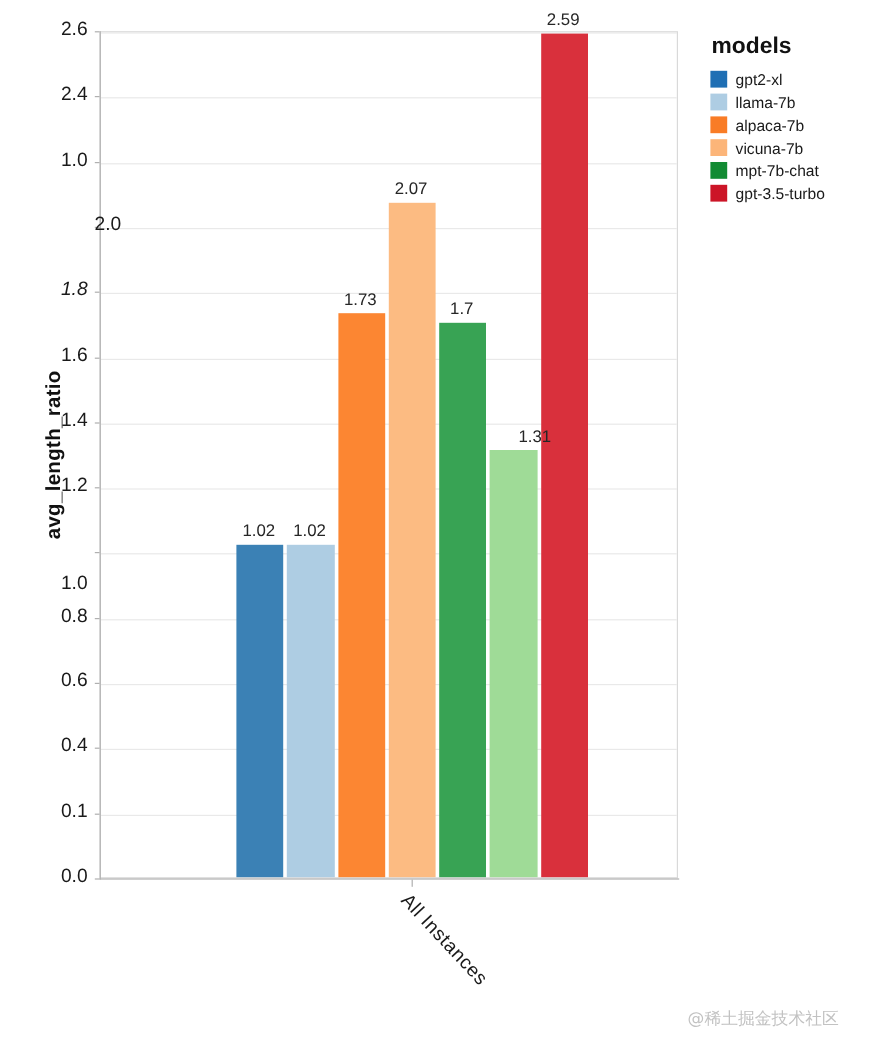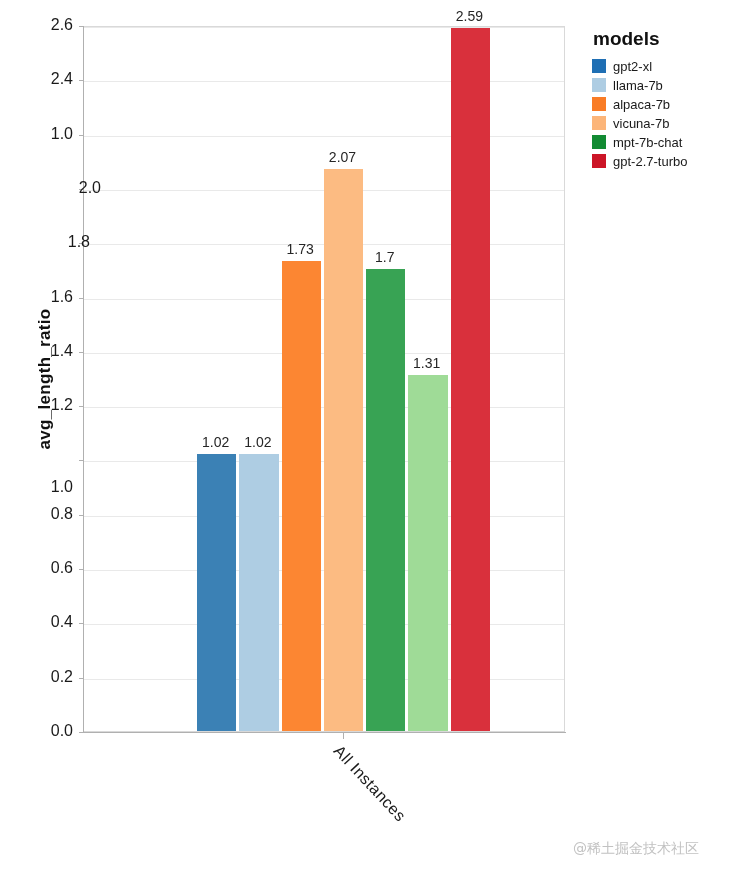--- a/index.html
+++ b/index.html
@@ -222,48 +222,48 @@
   <div id="y-ticks">
       <div class="y-tick-mark" style="top: 26px;"></div>
       <div class="y-tick-label" style="right: 669px; top: 16px;">2.6</div>
       <div class="y-tick-mark" style="top: 80.3077px;"></div>
       <div class="y-tick-label" style="right: 669px; top: 70.3077px; margin-left: 16px;">2.4</div>
       <div class="y-tick-mark" style="top: 134.615px;"></div>
       <div class="y-tick-label" style="right: 669px; top: 124.615px;">1.0</div>
       <div class="y-tick-mark" style="top: 188.923px;"></div>
       <div class="y-tick-label" style="right: 641px; top: 178.923px;">2.0</div>
       <div class="y-tick-mark" style="top: 243.231px;"></div>
-      <div class="y-tick-label" style="right: 652px; top: 233.231px;">1.8</div>
+      <div class="y-tick-label" style="right: 669px; top: 233.231px; font-style: italic;">1.8</div>
       <div class="y-tick-mark" style="top: 297.538px;"></div>
       <div class="y-tick-label" style="right: 669px; top: 287.538px;">1.6</div>
       <div class="y-tick-mark" style="top: 351.846px;"></div>
       <div class="y-tick-label" style="right: 669px; top: 341.846px;">1.4</div>
       <div class="y-tick-mark" style="top: 406.154px;"></div>
       <div class="y-tick-label" style="right: 669px; top: 396.154px;">1.2</div>
       <div class="y-tick-mark" style="top: 460.462px;"></div>
       <div class="y-tick-label" style="right: 669px; top: 450.462px; margin-top: 28px;">1.0</div>
       <div class="y-tick-mark" style="top: 514.769px;"></div>
       <div class="y-tick-label" style="right: 669px; top: 504.769px;">0.8</div>
       <div class="y-tick-mark" style="top: 569.077px;"></div>
       <div class="y-tick-label" style="right: 669px; top: 559.077px;">0.6</div>
       <div class="y-tick-mark" style="top: 623.385px;"></div>
       <div class="y-tick-label" style="right: 669px; top: 613.385px;">0.4</div>
       <div class="y-tick-mark" style="top: 677.692px;"></div>
-      <div class="y-tick-label" style="right: 669px; top: 667.692px;">0.2</div>
+      <div class="y-tick-label" style="right: 669px; top: 667.692px;">0.1</div>
       <div class="y-tick-mark" style="top: 732px;"></div>
       <div class="y-tick-label" style="right: 669px; top: 722px;">0.0</div>
     </div>
 
   <div id="value-labels">
       <div class="bar-value" style="left: 182px; width: 67.2857px; top: 434.031px;">1.02</div>
       <div class="bar-value" style="left: 224.286px; width: 67.2857px; top: 434.031px;">1.02</div>
       <div class="bar-value" style="left: 266.571px; width: 67.2857px; top: 241.238px;">1.73</div>
       <div class="bar-value" style="left: 308.857px; width: 67.2857px; top: 148.915px;">2.07</div>
       <div class="bar-value" style="left: 351.143px; width: 67.2857px; top: 249.385px;">1.7</div>
-      <div class="bar-value" style="left: 393px; width: 67.2857px; top: 355.285px;">1.31</div>
+      <div class="bar-value" style="left: 412px; width: 67.2857px; top: 355.285px;">1.31</div>
       <div class="bar-value" style="left: 435.714px; width: 67.2857px; top: 7.71538px;">2.59</div>
     </div>
 
   <div id="x-category-label">All Instances</div>
 
   <div id="y-axis-title">avg_length_ratio</div>
 
   <div id="legend">
     <div id="legend-title">models</div>
     <div id="legend-rows">
@@ -282,20 +282,20 @@
         <div class="legend-row">
           <span class="legend-swatch" style="background: rgb(252, 181, 121);"></span>
           <span class="legend-label">vicuna-7b</span>
         </div>
         <div class="legend-row">
           <span class="legend-swatch" style="background: rgb(18, 139, 51);"></span>
           <span class="legend-label">mpt-7b-chat</span>
         </div>
         <div class="legend-row">
           <span class="legend-swatch" style="background: rgb(204, 21, 39);"></span>
-          <span class="legend-label">gpt-2.7-turbo</span>
+          <span class="legend-label">gpt-3.5-turbo</span>
         </div>
       </div>
   </div>
 
   <div id="watermark">@稀土掘金技术社区</div>
 
 </div>
 
 </body></html>

